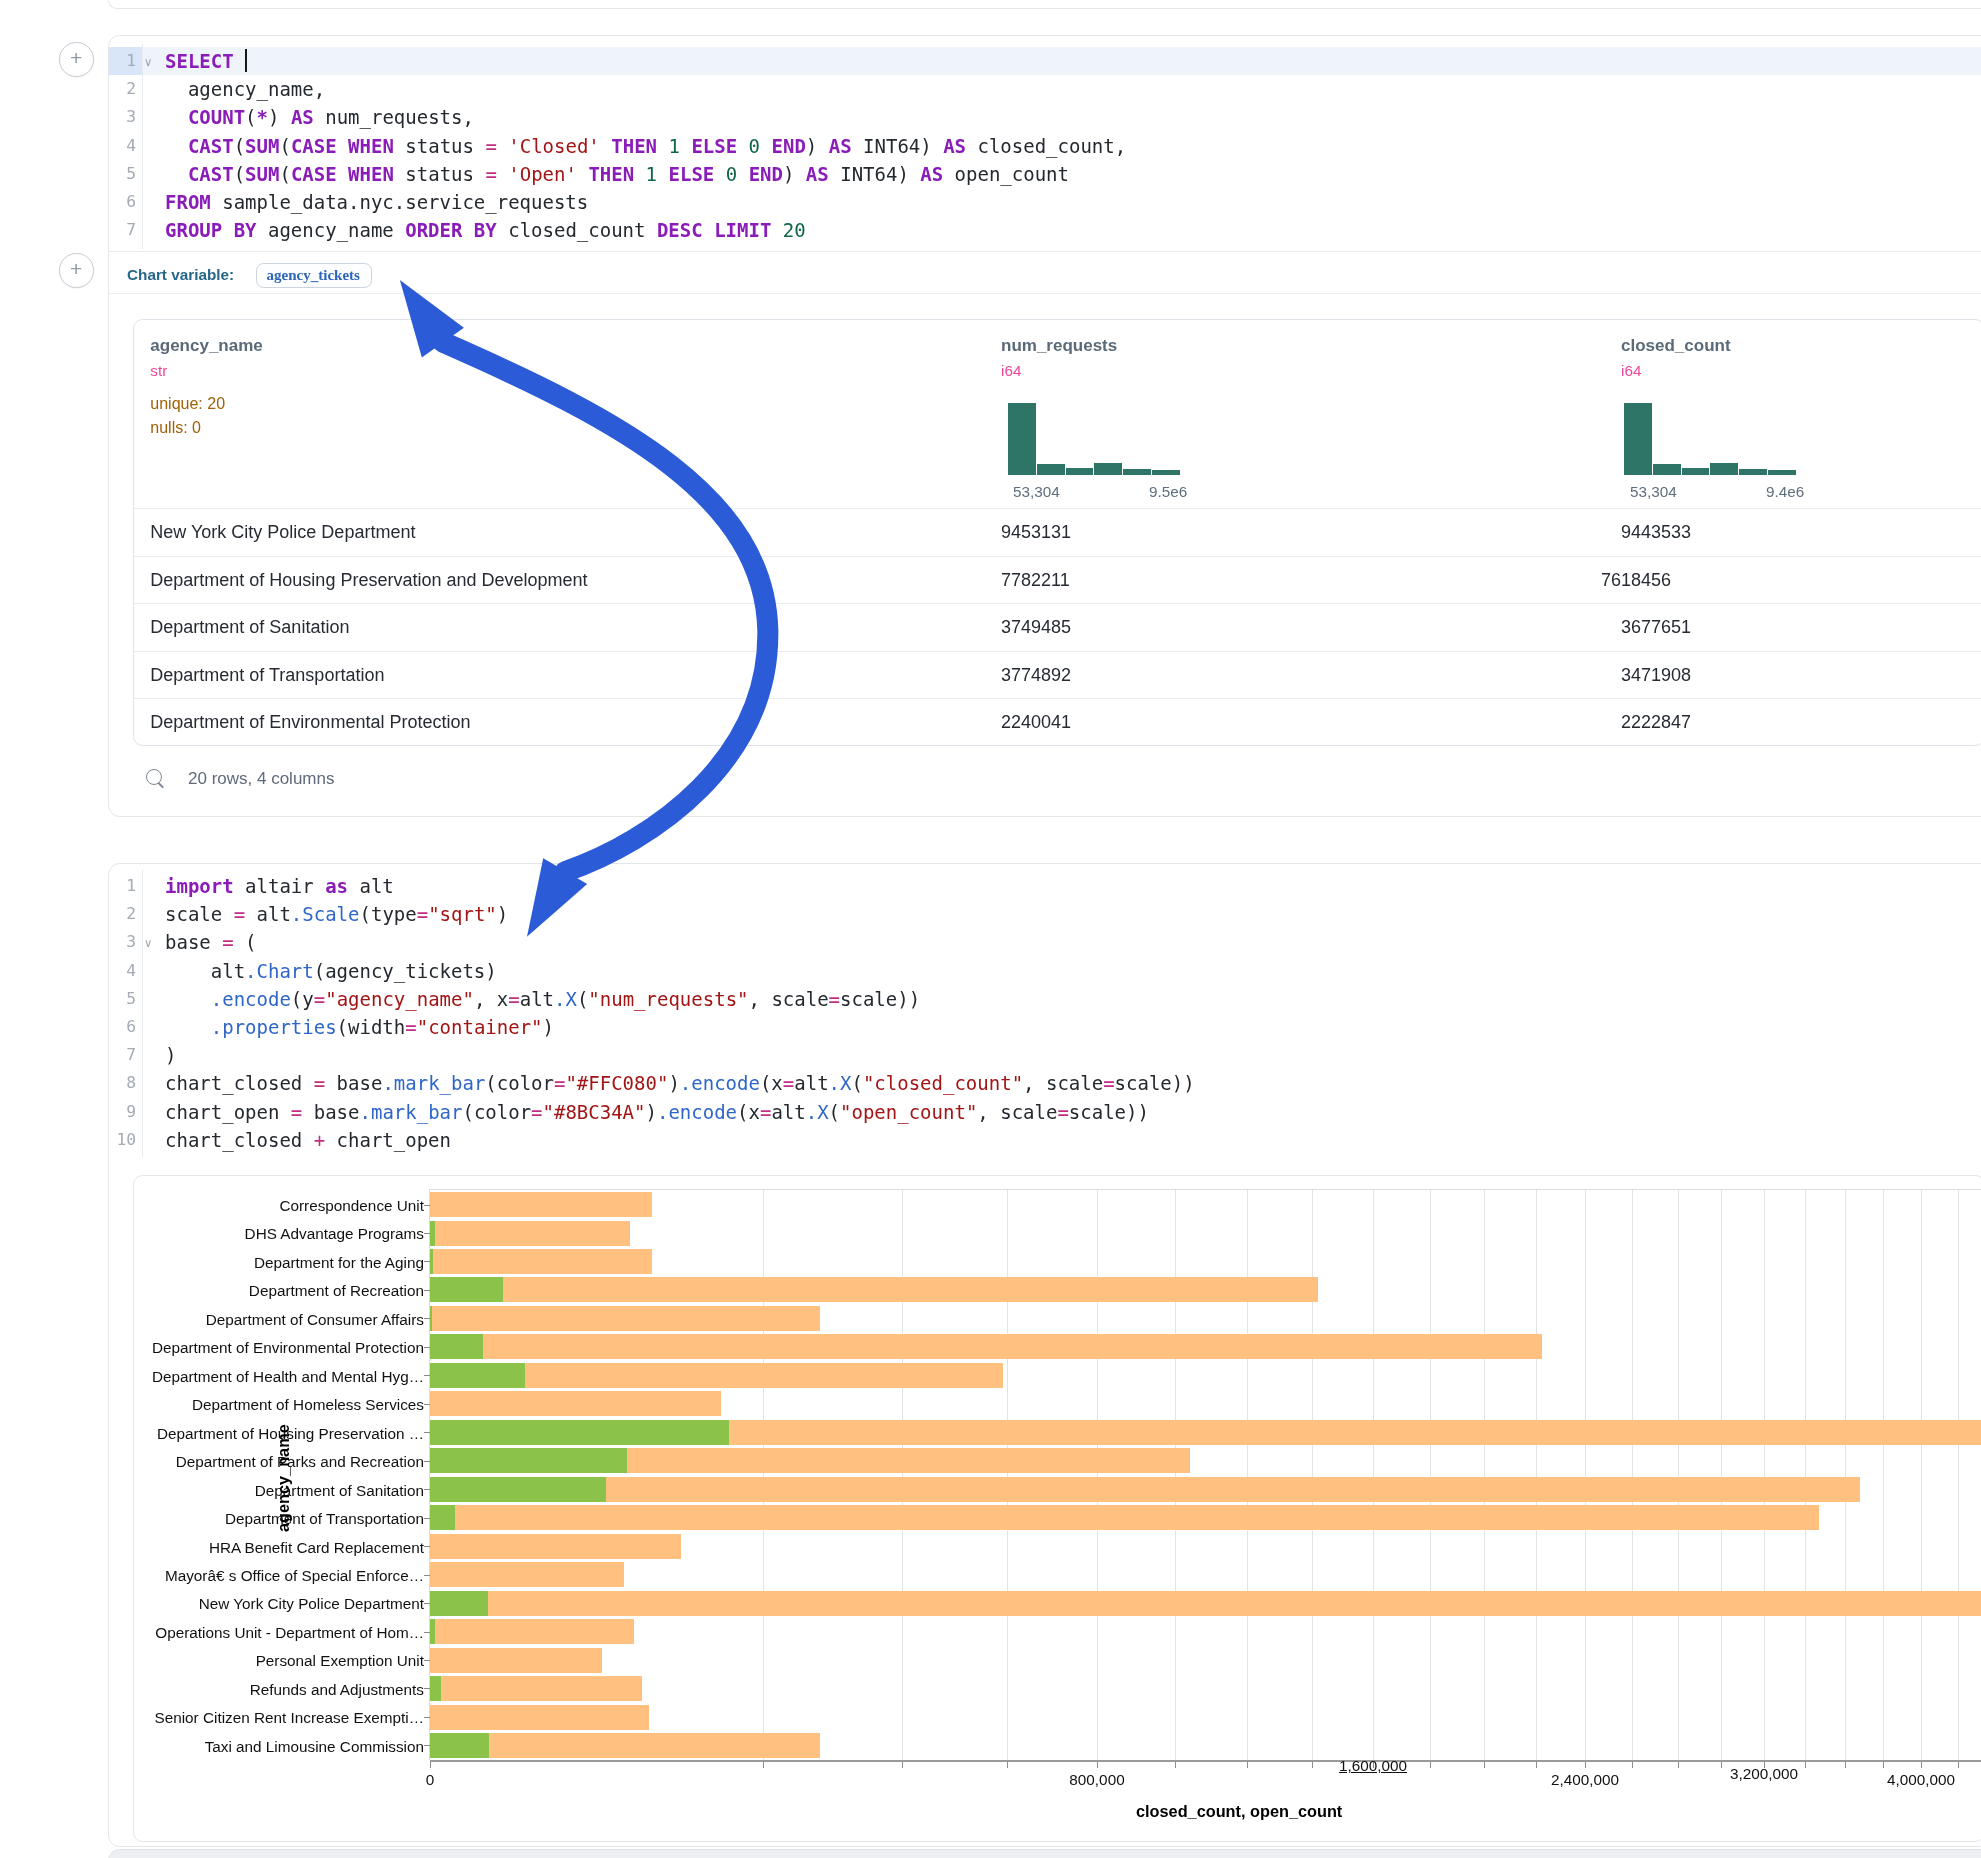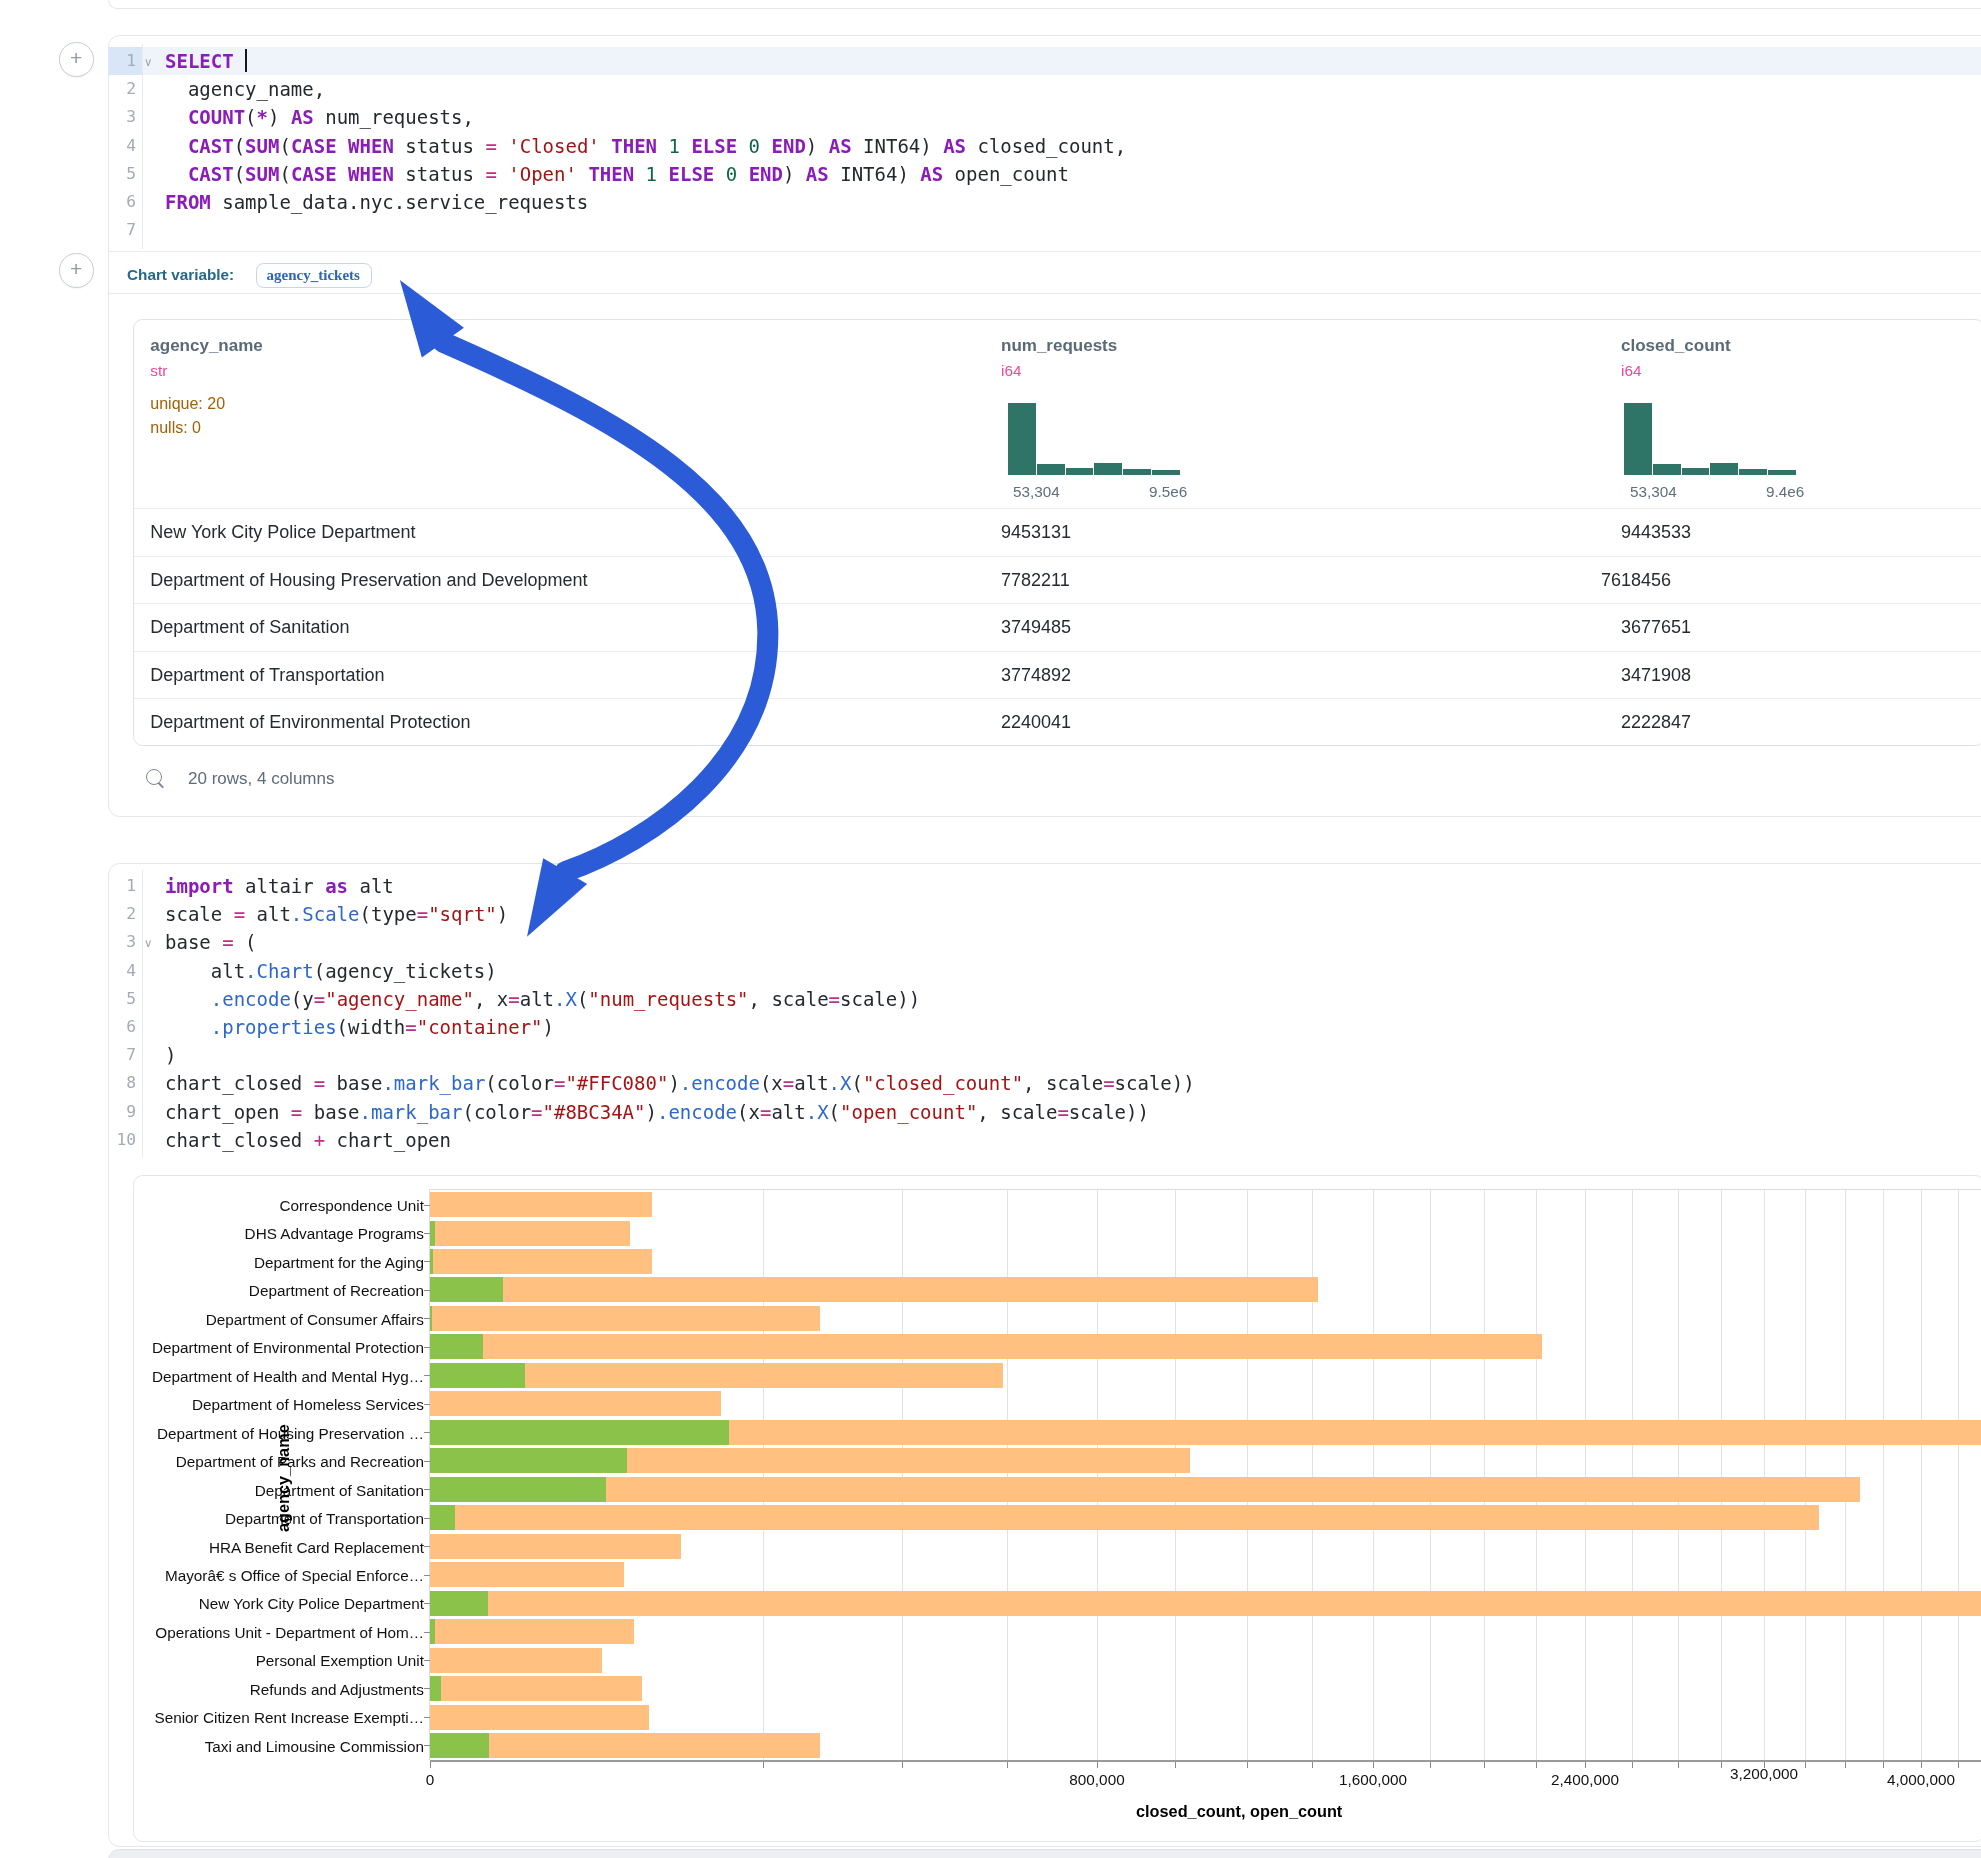--- a/index.html
+++ b/index.html
@@ -101,20 +101,21 @@
         <div class="cline" style="top: 113px;">
           <div class="num">5</div>
           <div class="codetxt"><span class="tk-d">  </span><span class="tk-k">CAST</span><span class="tk-d">(</span><span class="tk-k">SUM</span><span class="tk-d">(</span><span class="tk-k">CASE</span><span class="tk-d"> </span><span class="tk-k">WHEN</span><span class="tk-d"> status </span><span class="tk-o">=</span><span class="tk-d"> </span><span class="tk-s">'Open'</span><span class="tk-d"> </span><span class="tk-k">THEN</span><span class="tk-d"> </span><span class="tk-n">1</span><span class="tk-d"> </span><span class="tk-k">ELSE</span><span class="tk-d"> </span><span class="tk-n">0</span><span class="tk-d"> </span><span class="tk-k">END</span><span class="tk-d">) </span><span class="tk-k">AS</span><span class="tk-d"> INT64) </span><span class="tk-k">AS</span><span class="tk-d"> open_count</span></div>
         </div>
         <div class="cline" style="top: 141px;">
           <div class="num">6</div>
           <div class="codetxt"><span class="tk-k">FROM</span><span class="tk-d"> sample_data.nyc.service_requests</span></div>
         </div>
         <div class="cline" style="top: 169px;">
           <div class="num">7</div>
+          <div class="codetxt"><span class="tk-k">GROUP BY</span><span class="tk-d"> agency_name </span><span class="tk-k">ORDER BY</span><span class="tk-d"> closed_count </span><span class="tk-k">DESC</span><span class="tk-d"> </span><span class="tk-k">LIMIT</span><span class="tk-d"> </span><span class="tk-n">20</span></div>
         </div>
       </div>
     <div class="gutter-sep" style="top:7.6px;height:205px;"></div>
     <div class="divider" style="top:215px;"></div>
     <div class="outvar-label" style="left:18px;top:230px;">Chart variable:</div>
     <div class="outvar-pill" style="left:147px;top:227px;font-family:Liberation Serif, serif;">agency_tickets</div>
     <div class="divider" style="top:257px;"></div>
     <div class="tcard" id="result-table" style="left:24px;top:283px;width:1850px;height:425px;">
         <div class="col-title" style="left: 16.3px; top: 16.3px;">agency_name</div>
         <div class="col-type" style="left: 16.3px; top: 42px;">str</div>
@@ -374,21 +375,21 @@
           <div class="xtick" style="left: 1248px; top: 572px;"></div>
           <div class="xtick" style="left: 1291px; top: 572px;"></div>
           <div class="xtick" style="left: 1334px; top: 572px;"></div>
           <div class="xtick" style="left: 1375px; top: 572px;"></div>
           <div class="xtick" style="left: 1415px; top: 572px;"></div>
           <div class="xtick" style="left: 1453px; top: 572px;"></div>
           <div class="xtick" style="left: 1491px; top: 572px;"></div>
           <div class="xtick" style="left: 1528px; top: 572px;"></div>
           <div class="xlab" style="left: 0px; top: 581px;">0</div>
           <div class="xlab" style="left: 667px; top: 581px;">800,000</div>
-          <div class="xlab" style="left: 943px; top: 581px;">1,600,000</div>
+          <div class="xlab" style="left: 943px; top: 567px; text-decoration: underline;">1,600,000</div>
           <div class="xlab" style="left: 1155px; top: 581px;">2,400,000</div>
           <div class="xlab" style="left: 1334px; top: 575px;">3,200,000</div>
           <div class="xlab" style="left: 1491px; top: 581px;">4,000,000</div>
           <div class="axis-title" style="left: 706px; top: 612px;">closed_count, open_count</div>
         </div>
         <div class="axis-title" style="left: 140px; top: 356px; transform: rotate(-90deg); transform-origin: 0px 0px;">agency_name</div>
       </div>
   </div>
 
   <div class="strip-bottom"></div>

